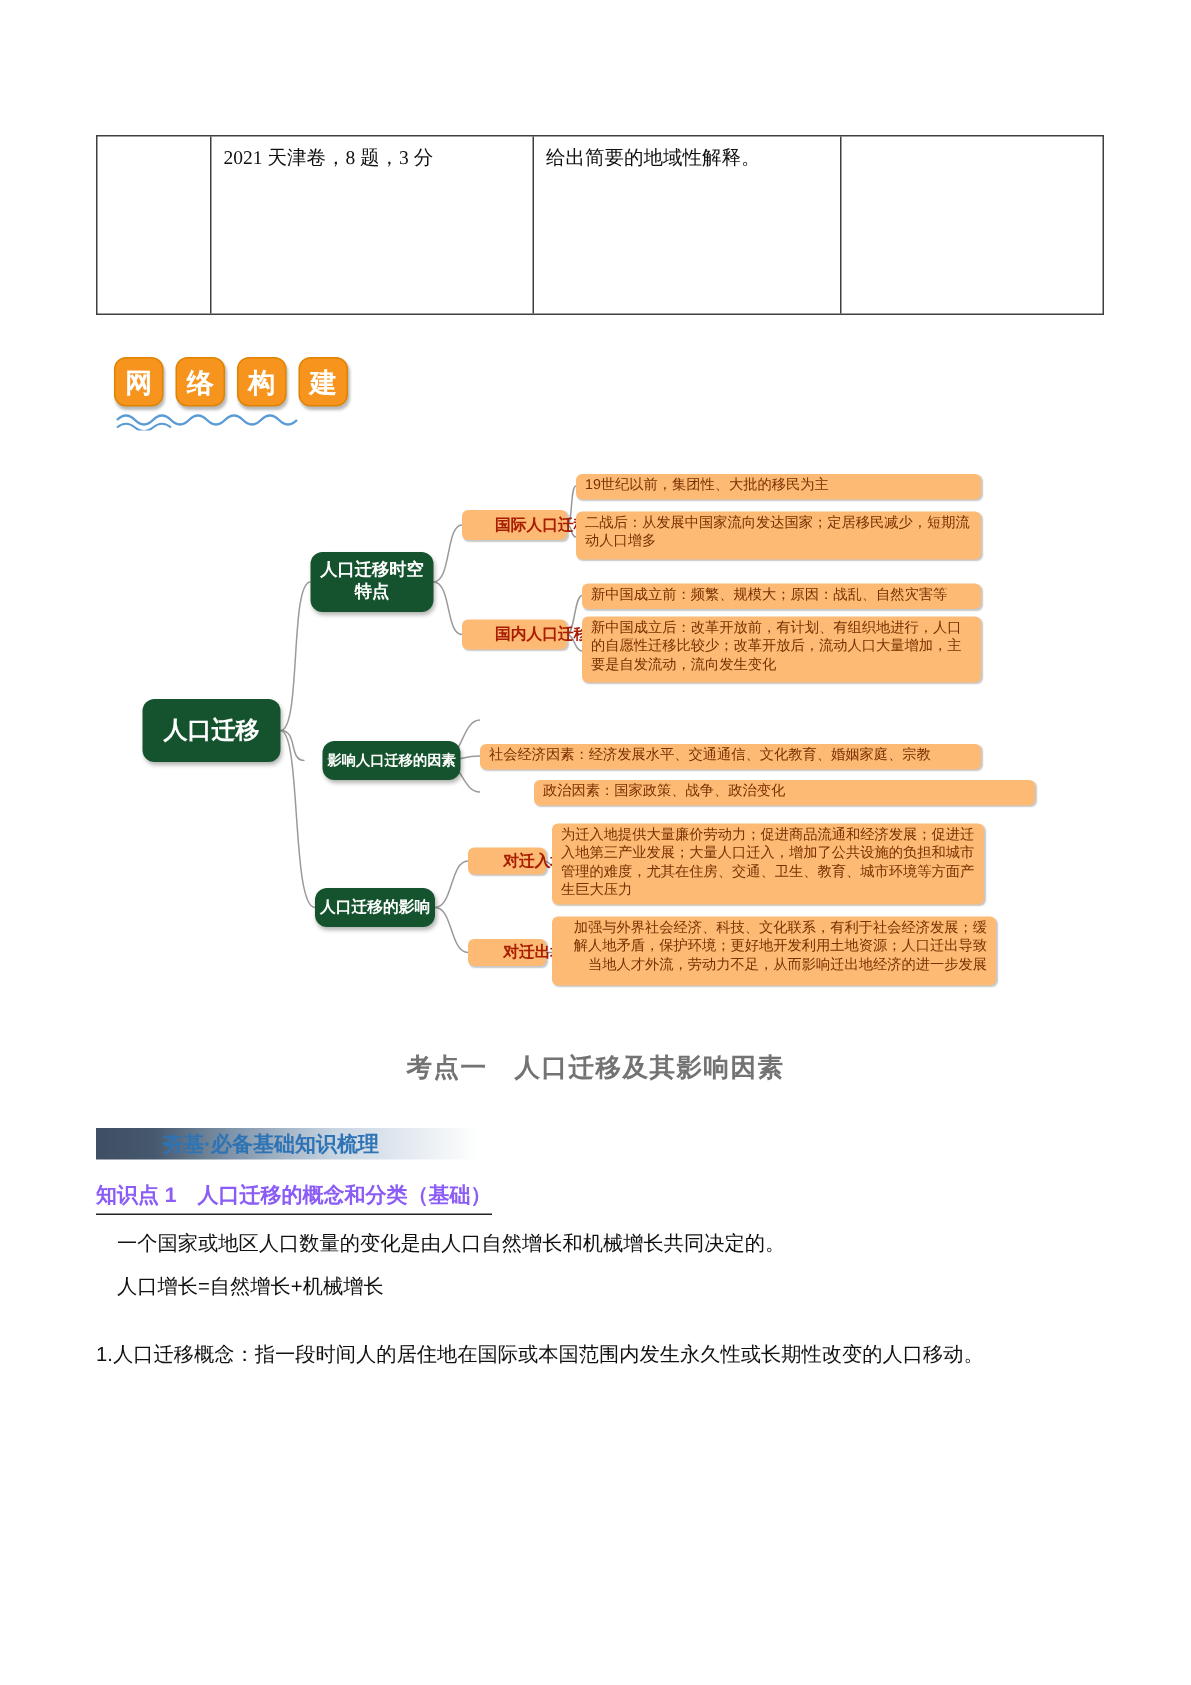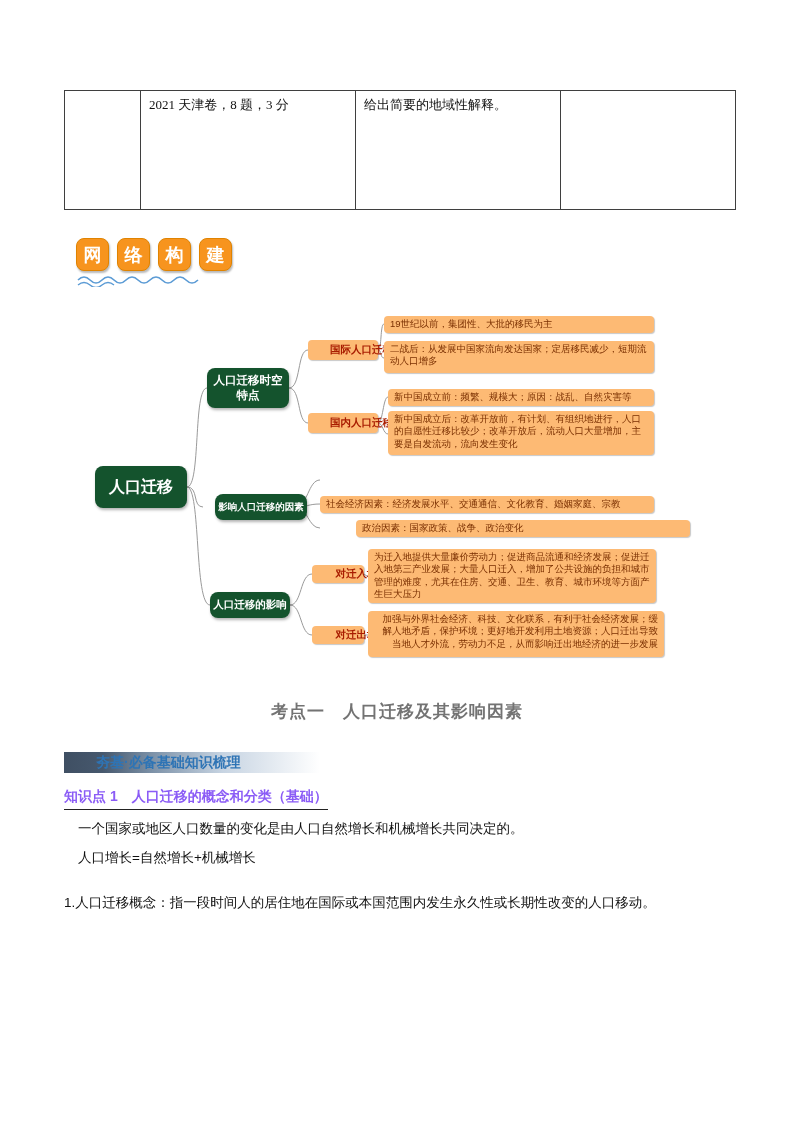--- a/index.html
+++ b/index.html
@@ -30,21 +30,21 @@
       justify-content:center;text-align:center;border-radius:8px;box-shadow:1px 2px 3px rgba(0,0,0,.3);}
   .mm.sub{color:#a81c00;font-weight:bold;display:flex;align-items:center;justify-content:center;
       font-size:10.5px;white-space:nowrap;padding-left:37px;}
   .mm.leaf{color:#7a2f00;font-size:9.5px;line-height:1.3;padding:2px 6px;font-weight:500;}
 
   
   .kaodian{position:absolute;left:0;top:700px;width:100%;text-align:center;
       color:#737373;font-weight:bold;font-size:17px;letter-spacing:1px;}
   .secbar{position:absolute;left:64px;top:752px;width:256px;height:21px;display:flex;align-items:center;
       background:linear-gradient(90deg,#3f4f63 0%,#46586d 15%,#7e93a9 35%,#c7d4e2 62%,#ffffff 100%);}
-  .secbar .txt{color:#2E74B5;font-weight:bold;font-size:14px;padding-left:32px;white-space:nowrap;}
+  .secbar .txt{color:#2E74B5;font-weight:bold;font-size:14px;padding-left:44px;white-space:nowrap;}
   .zsd{position:absolute;left:64px;top:788px;font-size:14px;font-weight:bold;color:#8b5cf6;
       border-bottom:1.5px solid #222;padding-bottom:3px;}
   .para{position:absolute;font-size:13.5px;color:#111;}
   .p1{left:78px;top:820px;}
   .p2{left:78px;top:849px;}
   .p3{left:64px;top:878px;margin-top:16px;}
 </style>
 </head>
 <body>
 

